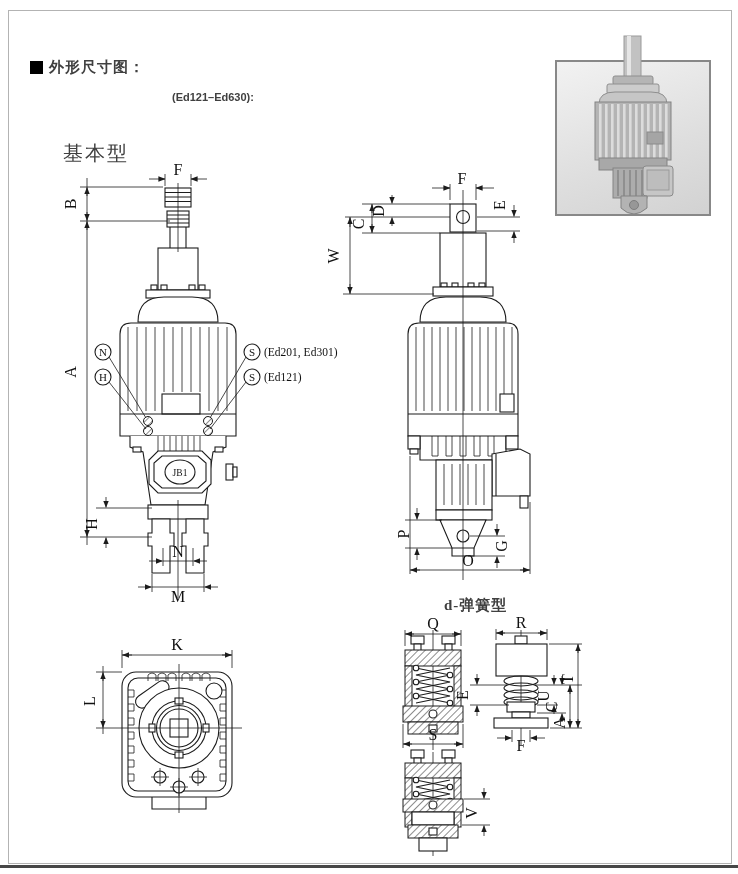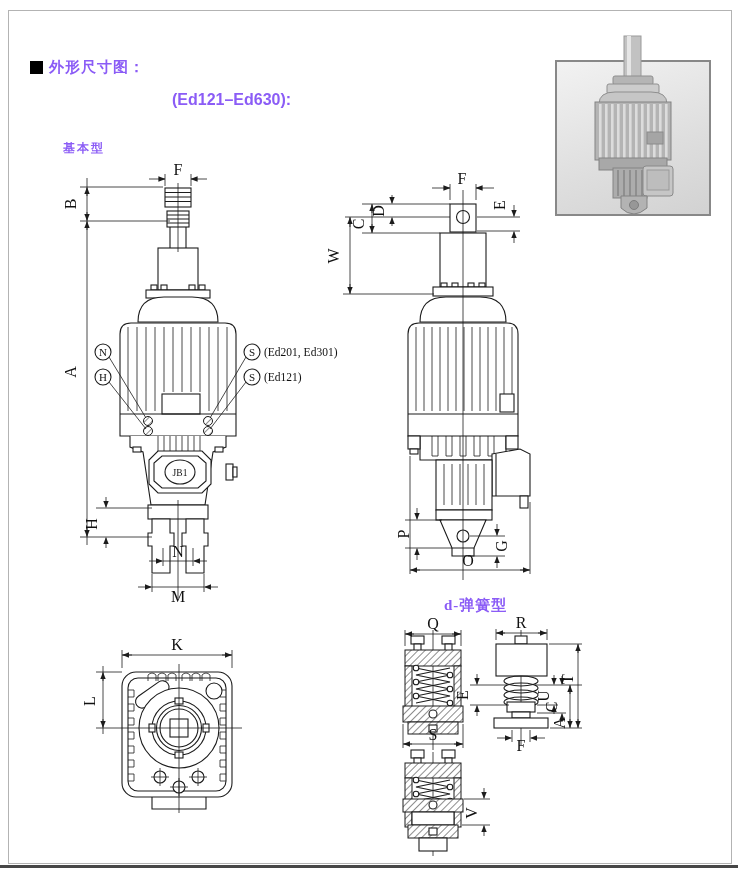--- a/index.html
+++ b/index.html
@@ -1,25 +1,25 @@
 <!DOCTYPE html>
 <html><head>
 <meta charset="utf-8">
 <style>
   html,body{margin:0;padding:0;background:#fff;}
   .page{position:relative;width:738px;height:874px;background:#fff;overflow:hidden;
-        font-family:"Liberation Sans",sans-serif;color:#8b5cf6;}
+        font-family:"Liberation Sans",sans-serif;color:#404040;}
   .frame{position:absolute;left:8px;top:10px;width:722px;height:852px;
          border:1px solid #b3b3b3;}
   .bottom-bar{position:absolute;left:0;bottom:6px;width:738px;height:3px;background:#474747;}
   .title-row{position:absolute;left:30px;top:58px;display:flex;align-items:center;gap:6px;}
   .marker{width:13px;height:13px;background:#000;display:inline-block;}
   .title-text{font-size:15px;font-weight:bold;letter-spacing:1px;}
-  .subtitle{position:absolute;left:172px;top:91px;font-size:16px;font-weight:bold;}
-  .basic-label{position:absolute;left:63px;top:140px;font-size:12px;font-weight:bold;letter-spacing:2px;}
+  .subtitle{position:absolute;left:172px;top:91px;font-size:11px;font-weight:bold;}
+  .basic-label{position:absolute;left:63px;top:140px;font-size:20px;font-weight:normal;letter-spacing:2px;}
   .spring-label{position:absolute;left:444px;top:596px;font-size:15px;font-weight:bold;letter-spacing:1px;font-family:Liberation Serif, serif;}
   svg.draw{position:absolute;left:0;top:0;}
   .o{stroke:#1c1c1c;stroke-width:1.1;fill:none;}
   .of{stroke:#1c1c1c;stroke-width:1.1;fill:#fff;}
   .ht{stroke:#1c1c1c;stroke-width:1;fill:url(#hat);}
   .d{stroke:#1c1c1c;stroke-width:0.8;fill:none;}
   text.dim{font-family:"Liberation Serif",serif;font-size:16px;fill:#111;text-anchor:middle;}
   text.sm{font-family:"Liberation Serif",serif;font-size:11px;fill:#111;text-anchor:middle;}
   text.note{font-family:"Liberation Serif",serif;font-size:11.5px;fill:#111;text-anchor:start;}
   text.badge{font-family:"Liberation Serif",serif;font-size:9.5px;fill:#111;text-anchor:middle;}

